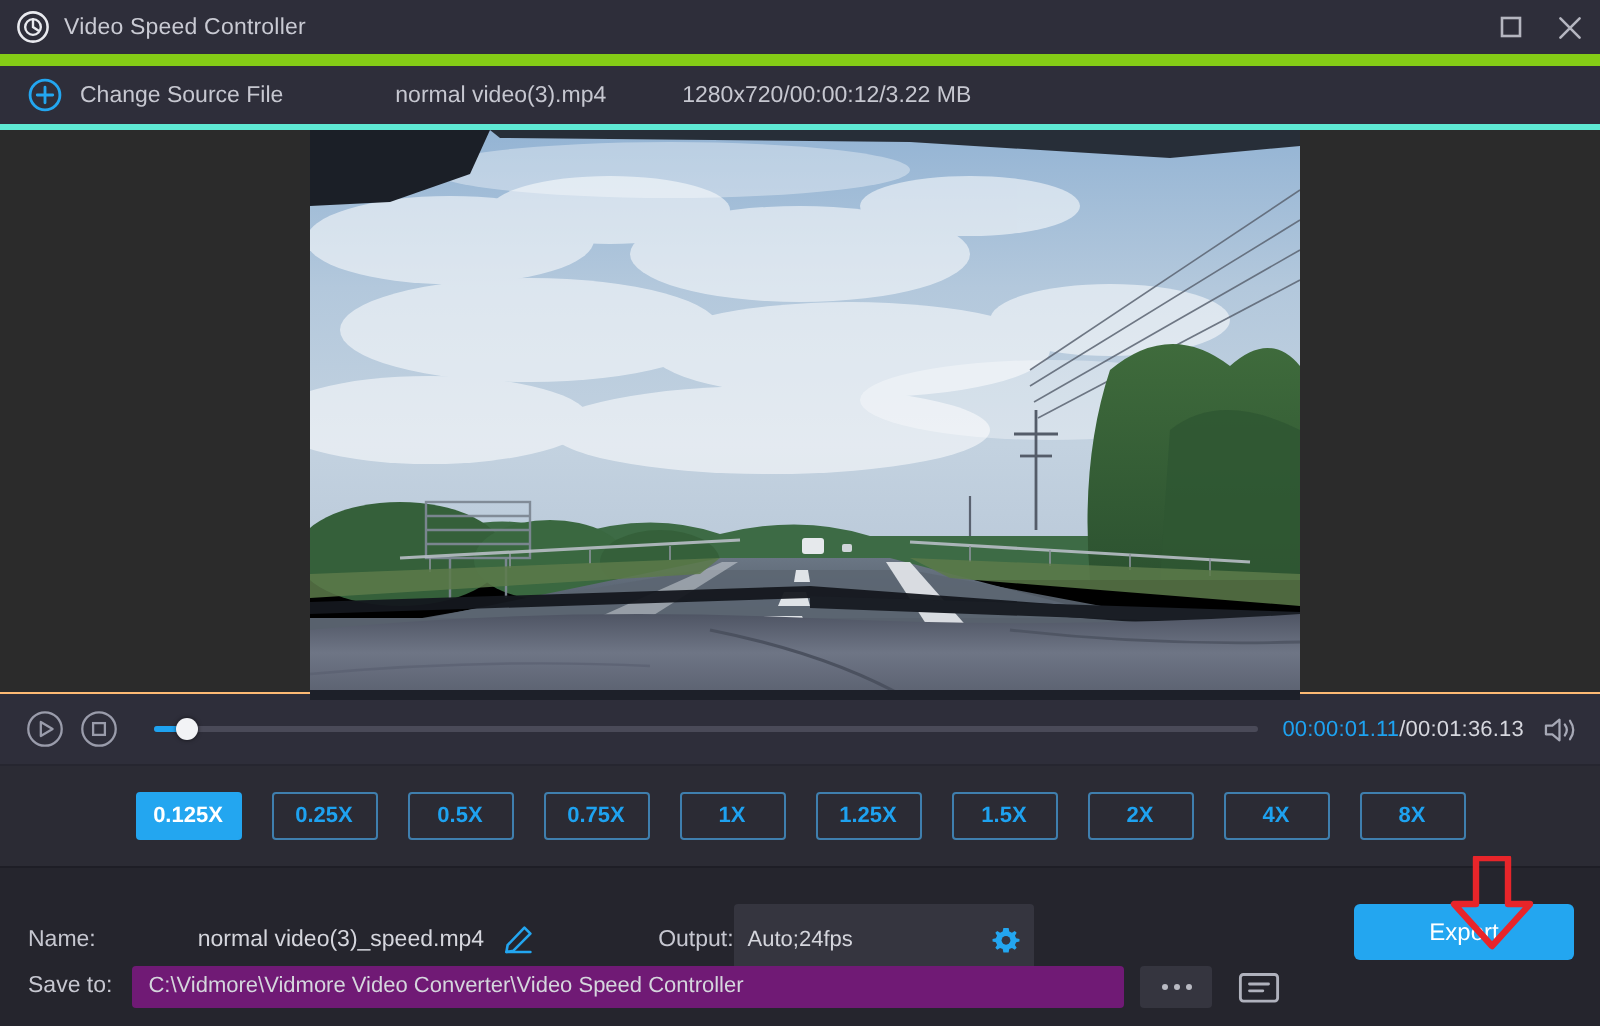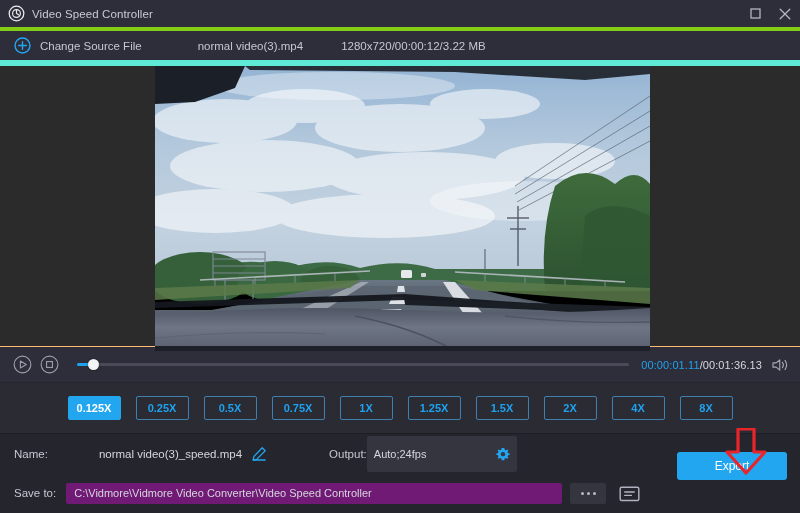--- a/index.html
+++ b/index.html
@@ -8,33 +8,33 @@
     background:#2b2b2b;
     font-family:"Liberation Sans","DejaVu Sans",sans-serif;
     -webkit-font-smoothing:antialiased;
   }
   .app{position:relative;width:800px;height:513px;display:flex;flex-direction:column;}
 
   
   .titlebar{
     height:27px;min-height:27px;background:#2e2e3a;
     display:flex;align-items:center;padding:0 0 0 8px;
-    border-bottom:4px solid #84cc16;
+    border-bottom:6px solid #84cc16;
   }
   .logo{width:17px;height:17px;flex:0 0 17px;margin-right:7px;display:block;}
   .title-text{font-size:11.5px;color:#c9cad3;letter-spacing:.1px;}
   .winbtns{margin-left:auto;display:flex;align-items:center;}
   .winbtn{width:30px;height:27px;display:flex;align-items:center;justify-content:center;}
   .winbtn svg{display:block;}
 
   
   .toolbar{
     height:29px;min-height:29px;background:#2e2e3a;
     display:flex;align-items:center;padding:0 0 0 14px;
-    border-bottom:6px solid #5eead4;
+    border-bottom:3px solid #5eead4;
   }
   .chg-src{display:flex;align-items:center;cursor:pointer;}
   .chg-src .plus{width:17px;height:17px;flex:0 0 17px;margin-right:9px;display:block;}
   .chg-src .lbl{font-size:11.5px;color:#c6c7d0;}
   .file-name{font-size:11.5px;color:#c6c7d0;margin-left:56px;}
   .file-meta{font-size:11.5px;color:#c6c7d0;margin-left:38px;}
 
   
   .preview{flex:1 1 auto;background:#2b2b2b;position:relative;}
   .video-wrap{
@@ -78,21 +78,21 @@
     font-size:11px;font-weight:bold;color:#1ea2f0;
     background:transparent;cursor:pointer;box-sizing:border-box;
   }
   .spd.active{background:#23a6f0;border-color:#23a6f0;color:#ffffff;}
 
   
   .bottom{
     height:79px;min-height:79px;background:#25252d;
     border-top:1px solid #1e1e26;position:relative;
   }
-  .row1{position:absolute;left:0;top:0;right:0;height:39px;display:flex;align-items:center;padding-left:14px;}
+  .row1{position:absolute;left:0;top:16px;right:0;height:39px;display:flex;align-items:center;padding-left:14px;}
   .row2{position:absolute;left:0;top:39px;right:0;height:40px;display:flex;align-items:center;padding-left:14px;}
   .lab{font-size:11.5px;color:#c6c7d0;}
   .namev{font-size:11.5px;color:#d5d6dd;margin-left:10px;padding-left:41px;}
   .pencil{width:16px;height:16px;margin-left:9px;display:block;cursor:pointer;}
   .outlab{margin-left:62px;}
   .outbox{
     width:150px;height:36px;background:#35353f;border-radius:2px;
     display:flex;align-items:center;padding:0 7px;box-sizing:border-box;cursor:pointer;
   }
   .outbox .v{font-size:11px;color:#d5d6dd;}

